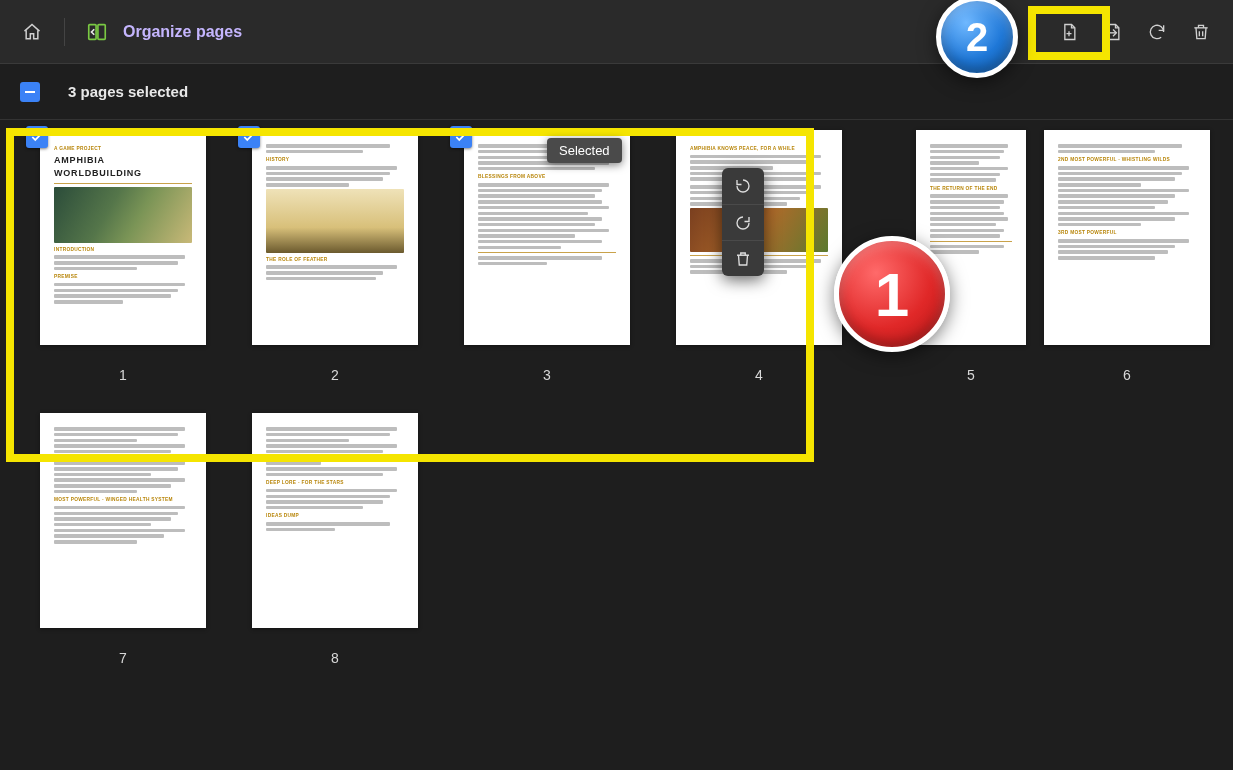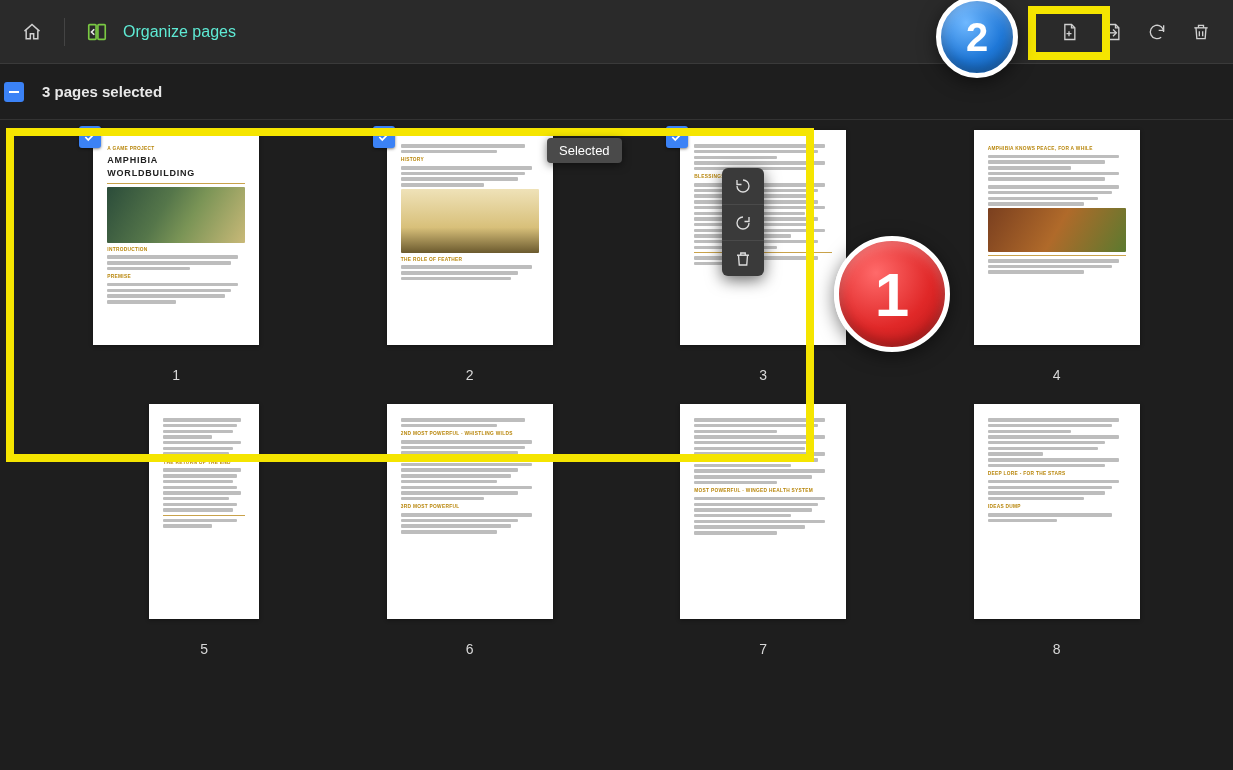--- a/index.html
+++ b/index.html
@@ -25,54 +25,53 @@
     width: 40px; height: 40px;
     display: flex; align-items: center; justify-content: center;
     border-radius: 4px;
     cursor: pointer;
     color: #d0d0d0;
   }
   .topbar .sep {
     width: 1px; height: 28px; background: #444; margin: 0 6px;
   }
   .topbar .title {
-    font-size: 16px; font-weight: 400; color: #5eead4;
+    font-size: 16px; font-weight: 700; color: #c4b5fd;
   }
   .topbar .spacer { flex: 1; }
   .top-icons { display:flex; gap:4px; align-items:center; }
 
   
   .selbar {
     height: 56px;
     display: flex; align-items: center;
-    padding: 0 4px;
-    gap: 18px;
+    padding: 0 20px;
+    gap: 28px;
     border-bottom: 1px solid #333;
   }
   .selbar .partial-check {
     width: 20px; height: 20px;
     background: #3b82f6;
     border-radius: 3px;
     display:flex; align-items:center; justify-content:center;
     color: #fff; cursor:pointer;
   }
   .selbar .count { font-size: 15px; font-weight: 600; }
 
   
   .grid-wrap {
     padding: 10px 0 0 0;
     position: relative;
   }
   .grid {
     display: grid;
-    grid-template-columns: repeat(4, 1fr);
+    grid-template-columns: repeat(6, 1fr);
     column-gap: 46px;
     row-gap: 30px;
     padding: 0 40px 10px 40px;
-    gap: 21px;
   }
   .thumb-cell {
     display: flex; flex-direction: column; align-items: center;
     position: relative;
   }
   .thumb {
     width: 166px; height: 215px;
     background: #fff;
     position: relative;
     box-shadow: 0 1px 4px rgba(0,0,0,.4);

